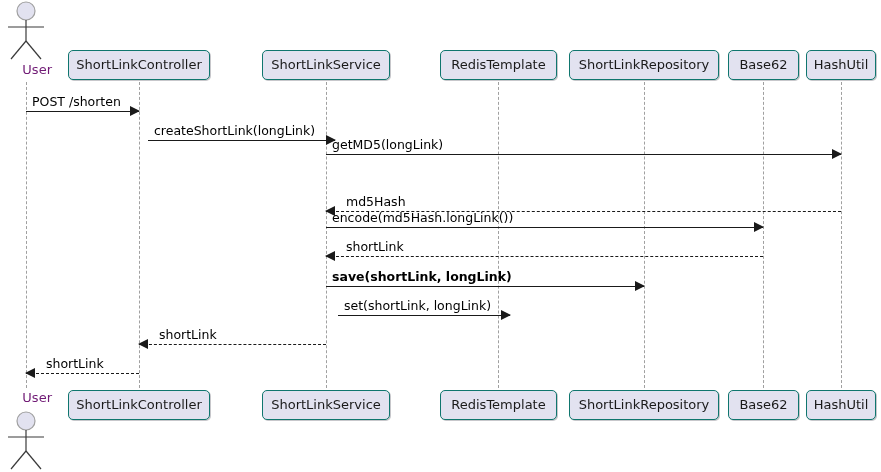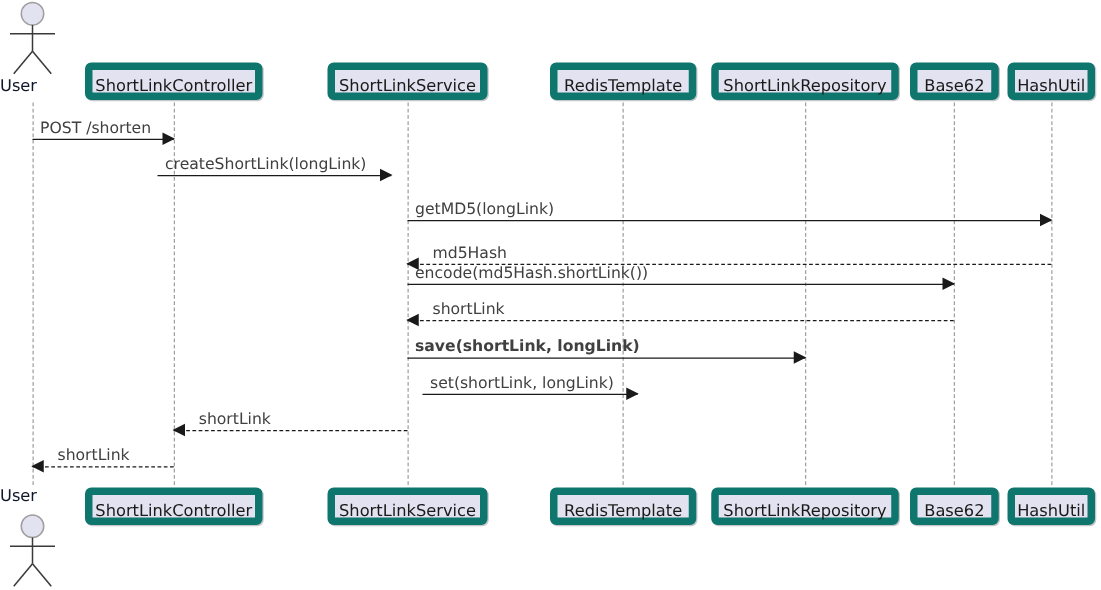--- a/index.html
+++ b/index.html
@@ -22,41 +22,41 @@
     position: absolute;
     width: 0;
     border-left: 1px dashed #A0A0A0;
     top: 82px;
     height: 306px;
   }
   .pbox {
     position: absolute;
     box-sizing: border-box;
     background: #E2E2F0;
-    border: 6px solid #0f766e;
+    border: 1px solid #0f766e;
     border-radius: 5px;
     height: 30px;
     line-height: 28px;
     text-align: center;
     font-size: 13px;
     color: #1A1A1A;
     white-space: nowrap;
     box-shadow: 1px 1px 0px rgba(130,130,140,0.45);
   }
   .actor-wrap {
     position: absolute;
     width: 52px;
   }
   .actor-svg { display: block; }
   .actor-label {
     position: absolute;
     font-size: 13px;
-    color: #0f172a;
+    color: #701a75;
     white-space: nowrap;
-    text-align: left;
+    text-align: right;
     width: 52px;
   }
   .msg {
     position: absolute;
     height: 1px;
   }
   .msg .line {
     position: absolute;
     left: 0;
     right: 0;
@@ -82,21 +82,21 @@
   .msg.left .head {
     left: -1px;
     border-top: 5px solid transparent;
     border-bottom: 5px solid transparent;
     border-right: 10px solid #1A1A1A;
   }
   .msg .label {
     position: absolute;
     bottom: 3px;
     font-size: 12.5px;
-    color: #404040;
+    color: #000000;
     white-space: nowrap;
   }
   .msg.right .label { left: 6px; }
   .msg.left .label { left: 20px; }
 </style>
 </head>
 <body>
 
 <div id="diagram">
 
@@ -150,39 +150,39 @@
         </svg>
       </div>
     </div>
 
   <div id="messages">
       <div class="msg right" style="left: 26px; width: 113px; top: 111px;">
         <div class="line"></div>
         <div class="head"></div>
         <div class="label">POST /shorten</div>
       </div>
-      <div class="msg right" style="left: 126px; width: 187px; top: 140px;">
+      <div class="msg right" style="left: 148px; width: 187px; top: 140px;">
         <div class="line"></div>
         <div class="head"></div>
         <div class="label">createShortLink(longLink)</div>
       </div>
-      <div class="msg right" style="left: 326px; width: 515px; top: 176px; text-decoration: underline;">
+      <div class="msg right" style="left: 326px; width: 515px; top: 154px; text-decoration: underline;">
         <div class="line"></div>
         <div class="head"></div>
         <div class="label">getMD5(longLink)</div>
       </div>
       <div class="msg left dashed" style="left: 326px; width: 515px; top: 211px;">
         <div class="line"></div>
         <div class="head"></div>
         <div class="label">md5Hash</div>
       </div>
       <div class="msg right" style="left: 326px; width: 437px; top: 227px;">
         <div class="line"></div>
         <div class="head"></div>
-        <div class="label">encode(md5Hash.shortLink())</div>
+        <div class="label">encode(md5Hash.longLink())</div>
       </div>
       <div class="msg left dashed" style="left: 326px; width: 437px; top: 256px;">
         <div class="line"></div>
         <div class="head"></div>
         <div class="label">shortLink</div>
       </div>
       <div class="msg right" style="left: 326px; width: 318px; top: 286px; font-weight: bold;">
         <div class="line"></div>
         <div class="head"></div>
         <div class="label">save(shortLink, longLink)</div>

